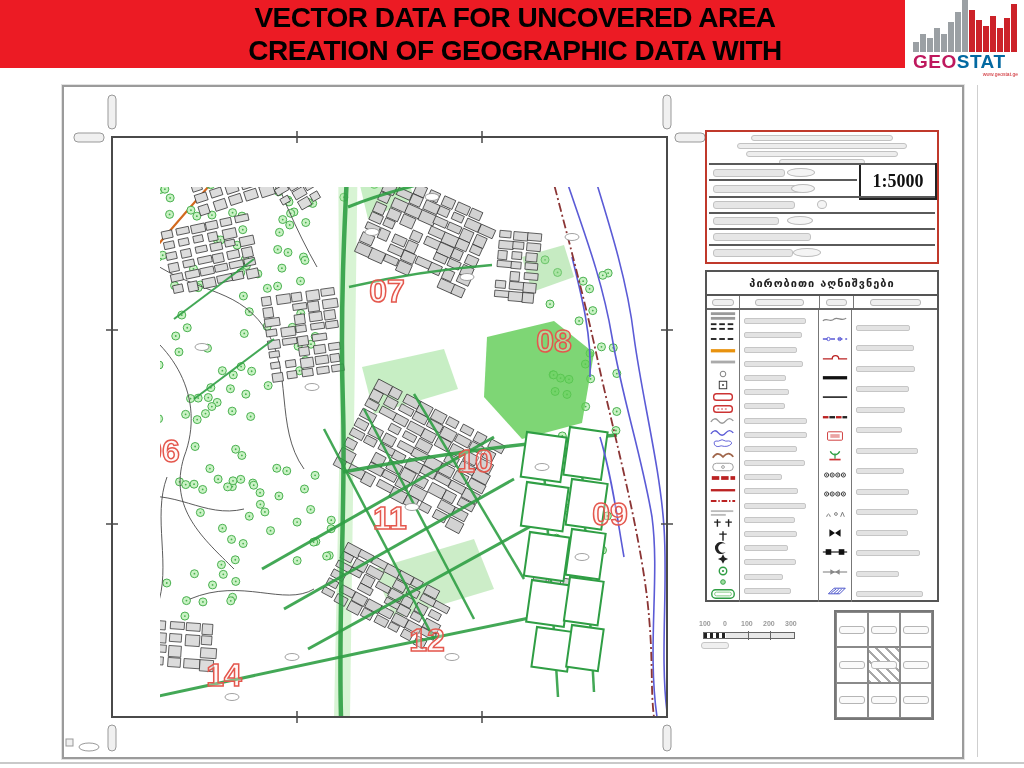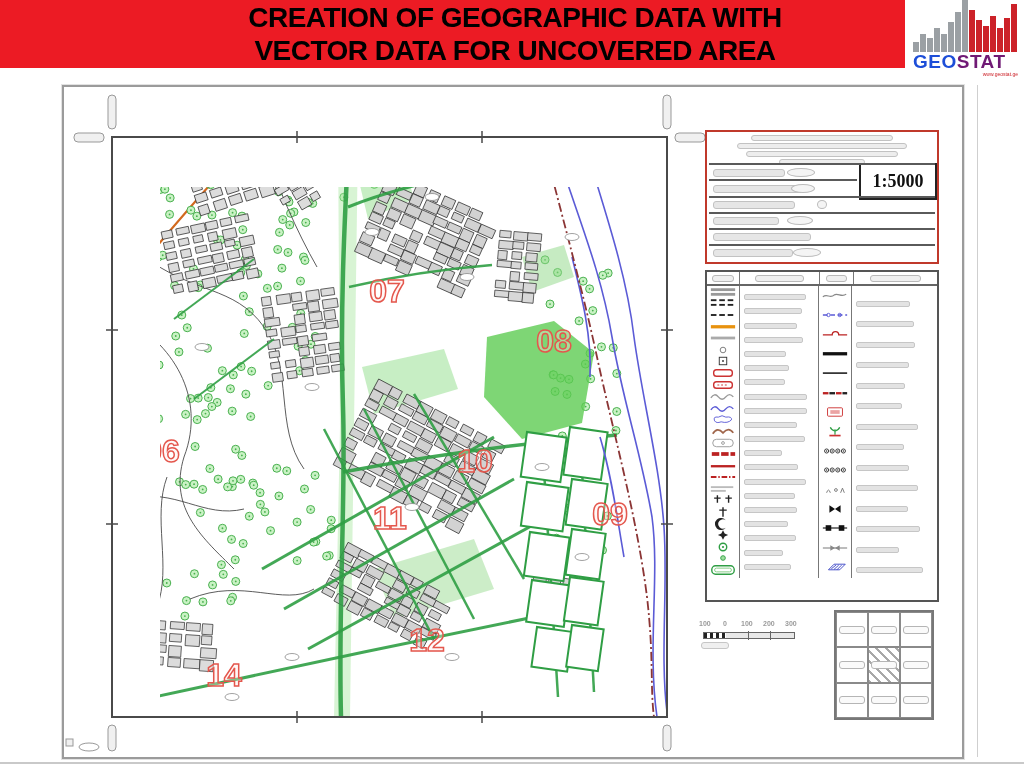--- a/index.html
+++ b/index.html
@@ -12,21 +12,21 @@
 images       color:#151515;font-weight:700;font-size:28px;line-height:33px;letter-spacing:-.5px;}
   .banner-text div{white-space:nowrap;}
 
   
   .logo{position:absolute;left:905px;top:0;width:119px;height:78px;background:#ffffff;}
   .logo-bars{position:absolute;left:8px;bottom:26px;width:104px;height:50px;
              display:flex;align-items:flex-end;gap:1px;}
   .logo-bars div{width:6px;}
   .logo-word{position:absolute;left:8px;bottom:7px;font-weight:700;font-size:19px;
              letter-spacing:.5px;line-height:19px;}
-  .logo-geo{color:#1d4ed8;} .logo-stat{color:#701a75;}
+  .logo-geo{color:#be185d;} .logo-stat{color:#0369a1;}
   .logo-url{position:absolute;right:6px;bottom:1px;font-size:5px;color:#cc2229;}
 
   
   .panel{position:absolute;left:62px;top:85px;width:898px;height:670px;background:#fff;
          border:2px solid #9b9b9b;box-shadow:0 0 0 1px #e2e2e2;}
   .sheet-label{position:absolute;left:240px;top:8px;width:200px;text-align:center;
                font-size:15px;font-style:italic;font-weight:700;color:#8e8e8e;letter-spacing:1px;}
   .map-svg{position:absolute;left:0;top:0;}
 
   
@@ -78,22 +78,22 @@
   .igrid .hatch{background:repeating-linear-gradient(45deg,#a8a8a8 0 2px,transparent 2px 7px);}
 
   .vline-right{position:absolute;left:977px;top:85px;width:1px;height:672px;background:#cfcfcf;}
   .bottom-rule{position:absolute;left:0;top:762px;width:1024px;height:2px;background:#c9c9c9;}
 </style>
 </head>
 <body>
 
 <div class="banner">
   <div class="banner-text">
+    <div>VECTOR DATA FOR UNCOVERED AREA</div>
     <div>CREATION OF GEOGRAPHIC DATA WITH</div>
-    <div>VECTOR DATA FOR UNCOVERED AREA</div>
   </div>
 </div>
 
 <div class="logo">
   <div class="logo-bars">
       <div style="height: 10px; background: rgb(155, 160, 164);"></div>
       <div style="height: 18px; background: rgb(155, 160, 164);"></div>
       <div style="height: 14px; background: rgb(155, 160, 164);"></div>
       <div style="height: 24px; background: rgb(155, 160, 164);"></div>
       <div style="height: 18px; background: rgb(155, 160, 164);"></div>
@@ -1046,20 +1046,21 @@
       <div class="blob tb-blob" style="left: 6px; top: 69px; width: 80px;"></div>
       <div class="tb-ellipse" style="left: 110px; top: 68px; width: 8px;"></div>
       <div class="blob tb-blob" style="left: 6px; top: 85px; width: 64px;"></div>
       <div class="tb-ellipse" style="left: 80px; top: 84px; width: 24px;"></div>
       <div class="blob tb-blob" style="left: 6px; top: 101px; width: 96px;"></div>
       <div class="blob tb-blob" style="left: 6px; top: 117px; width: 78px;"></div>
       <div class="tb-ellipse" style="left: 86px; top: 116px; width: 26px;"></div>
     </div>
 
   <div class="legend">
+    <div class="legend-header">პირობითი აღნიშვნები</div>
     <div class="legend-sub">
       <div style="width:32px">
           <div class="blob"></div>
         </div>
       <div style="width:79px;border-left:1px solid #777">
           <div class="blob"></div>
         </div>
       <div style="width:33px;border-left:1px solid #777">
           <div class="blob"></div>
         </div>

